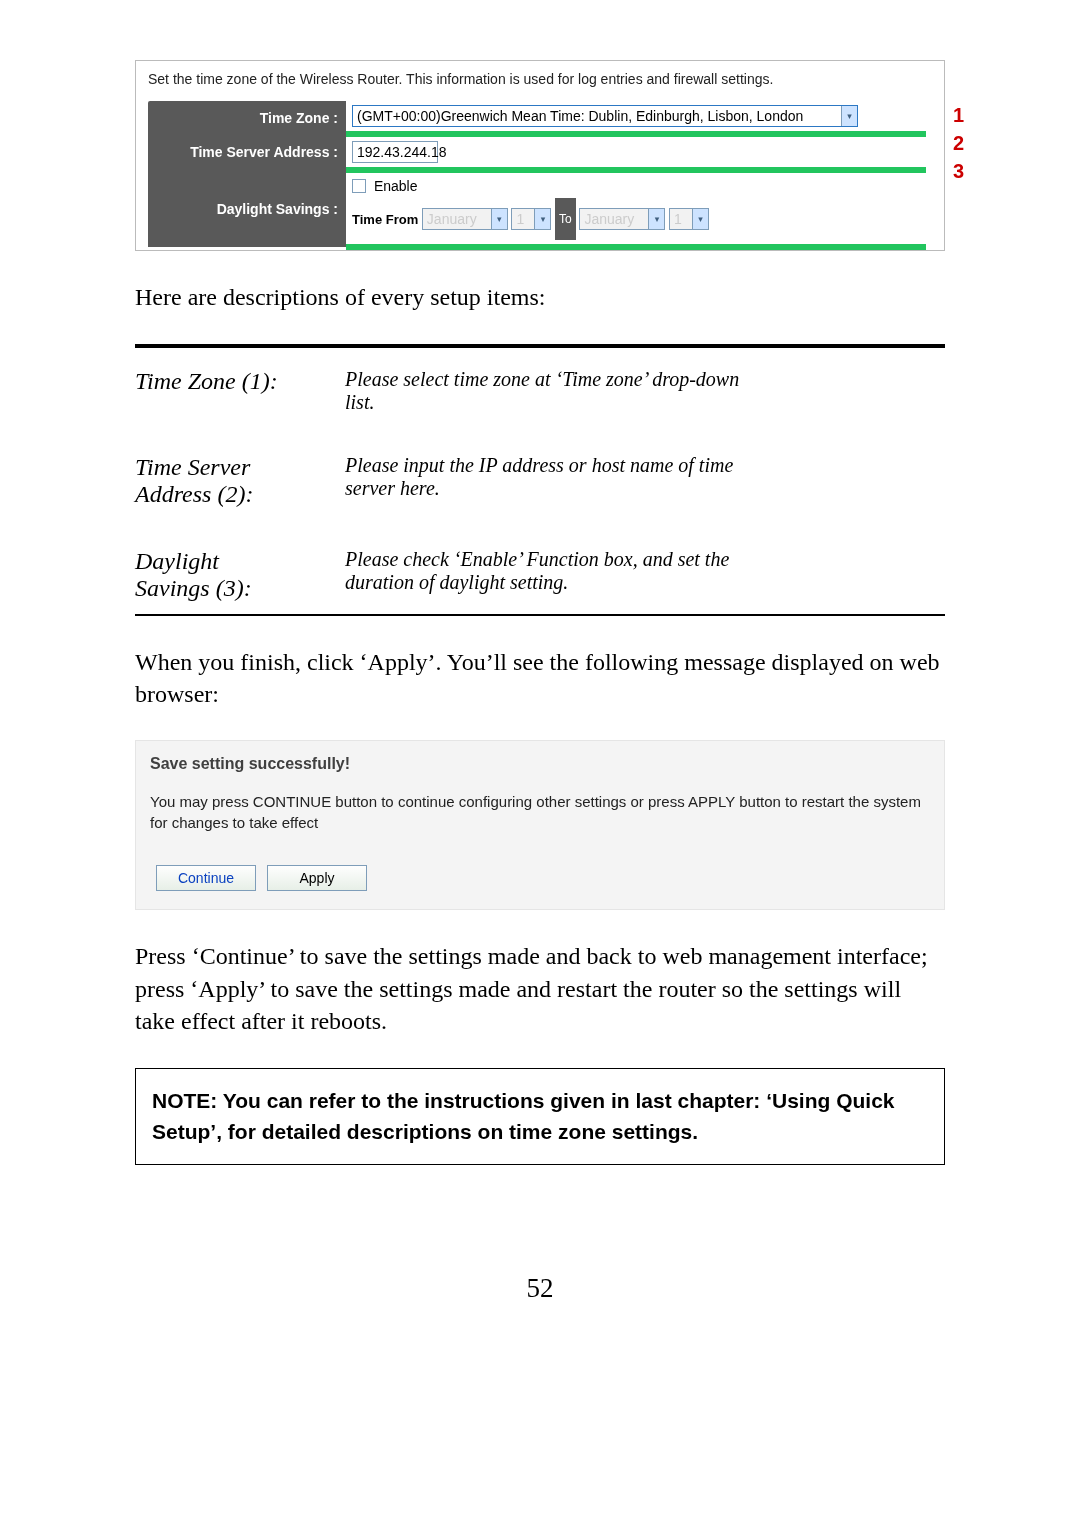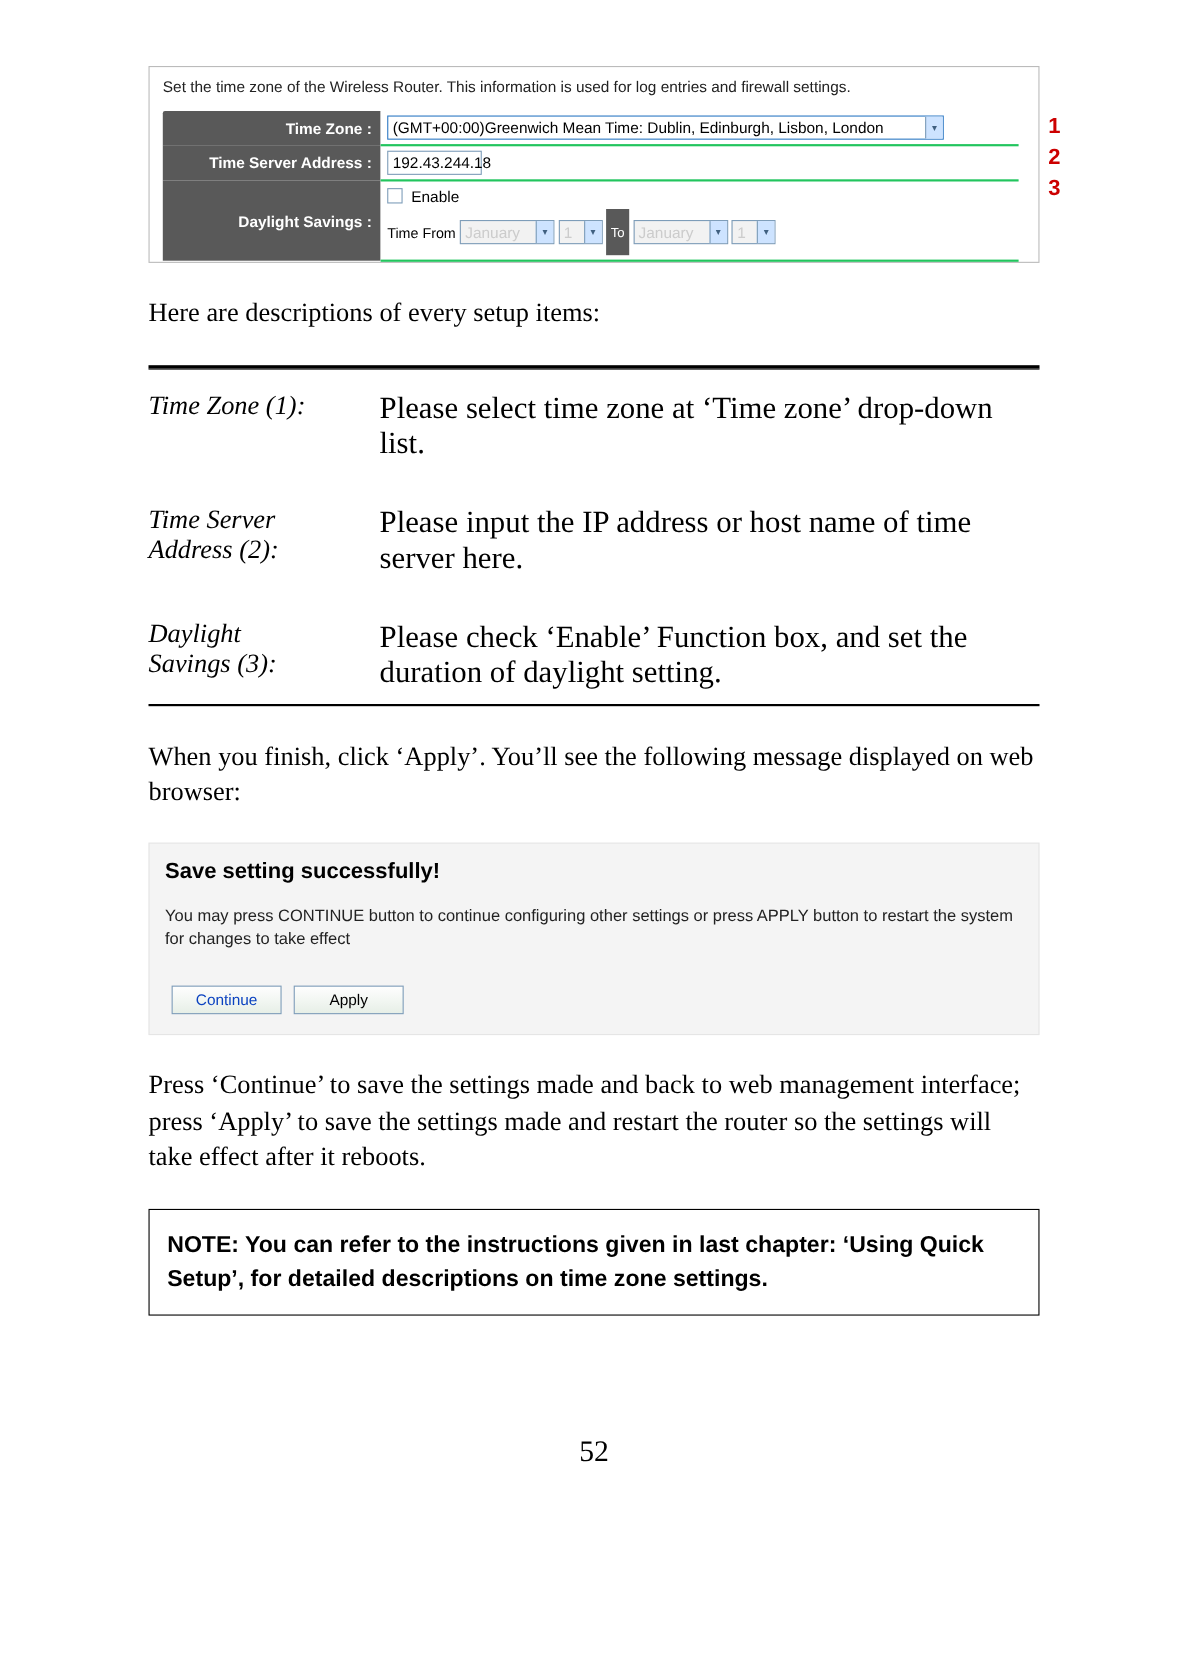--- a/index.html
+++ b/index.html
@@ -37,21 +37,21 @@
       text-align: right;
       padding: 6px 8px;
       width: 198px;
       white-space: nowrap;
     }
     .settings-table td.value-cell {
       background: #fff;
       font-family: Arial, Helvetica, sans-serif;
       font-size: 14px;
       padding: 4px 6px;
-      border-bottom: 2px solid #22c55e;
+      border-bottom: 6px solid #22c55e;
     }
     .settings-table tr:first-child td.label-cell { border-top-left-radius: 2px; }
     .sel {
       font-family: Arial, Helvetica, sans-serif;
       font-size: 14px;
       height: 22px;
       border: 1px solid #7e9db9;
       background: #fff;
       padding: 2px 18px 2px 4px;
       display: inline-block;
@@ -83,21 +83,21 @@
     }
     .checkbox {
       display: inline-block;
       vertical-align: middle;
       width: 14px; height: 14px;
       border: 1px solid #7e9db9;
       background: #fff;
       margin-right: 4px;
     }
     .ds-row-line { margin-top: 4px; font-size: 13px; }
-    .ds-row-line .lbl { display:inline-block; vertical-align:middle; }
+    .ds-row-line .lbl { display:inline-block; vertical-align:middle;font-weight:bold; }
     .ds-row-line .sel.disabled { color: #ccc; background:#f2f2f2;}
     .ds-row-line .to-marker { background:#595959; color:#fff; padding:14px 4px; font-size:12px; display:inline-block; vertical-align:middle; }
     .annot-holder {
       position: absolute;
       right: -20px;
       top: 40px;
       font-family: Arial, Helvetica, sans-serif;
       color: #cc0000;
       font-size: 20px;
       font-weight: bold;
@@ -136,36 +136,37 @@
       display: flex;
       padding: 20px 0 20px 0;
     }
     .def-row .term {
       width: 210px;
       font-style: italic;
       font-size: 24px;
       flex-shrink: 0;
     }
     .def-row .desc {
-      font-size: 28px;
+      font-style: italic;
+      font-size: 20px;
       flex: 1;
     }
     .def-wrap .inner-sep { height: 1px; background: #000; }
     
     .save-panel {
       background: #f4f4f4;
       padding: 14px 14px 18px 14px;
       margin-bottom: 30px;
       border: 1px solid #e5e5e5;
     }
     .save-panel h2 {
       font-family: Arial, Helvetica, sans-serif;
-      font-size: 20px;
+      font-size: 16px;
       font-weight: bold;
-      color: #000000;
+      color: #404040;
       margin-bottom: 18px;
     }
     .save-panel p {
       font-family: Arial, Helvetica, sans-serif;
       font-size: 15px;
       color: #222;
       margin-bottom: 32px;
       line-height: 1.4;
     }
     .save-panel .btn-strip .win-btn { min-width: 100px; }

